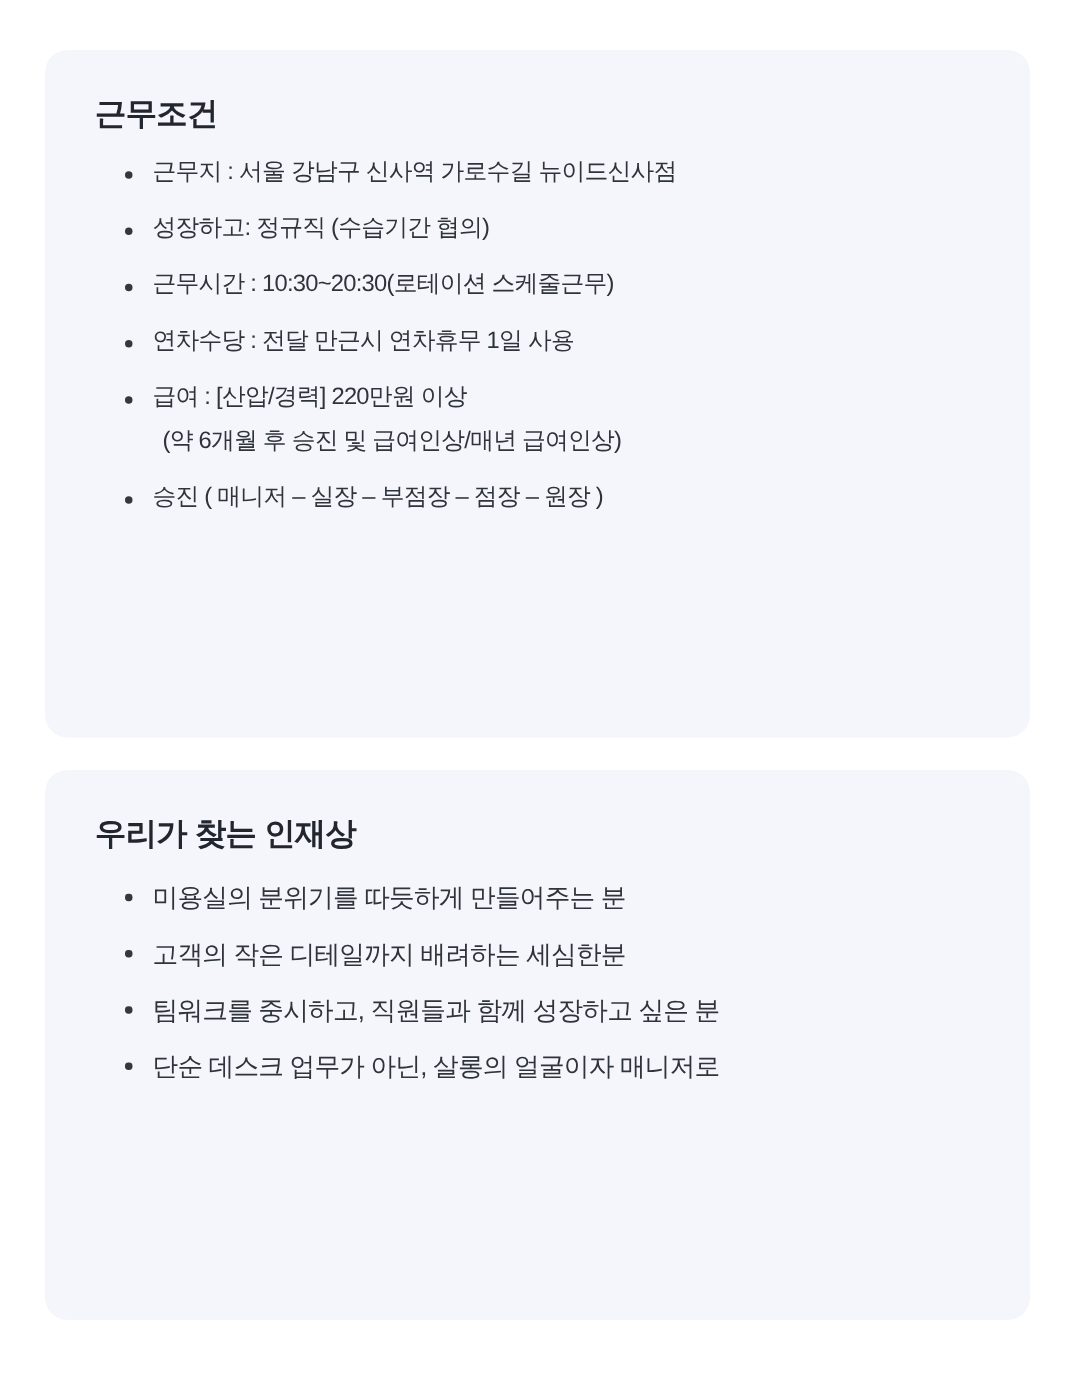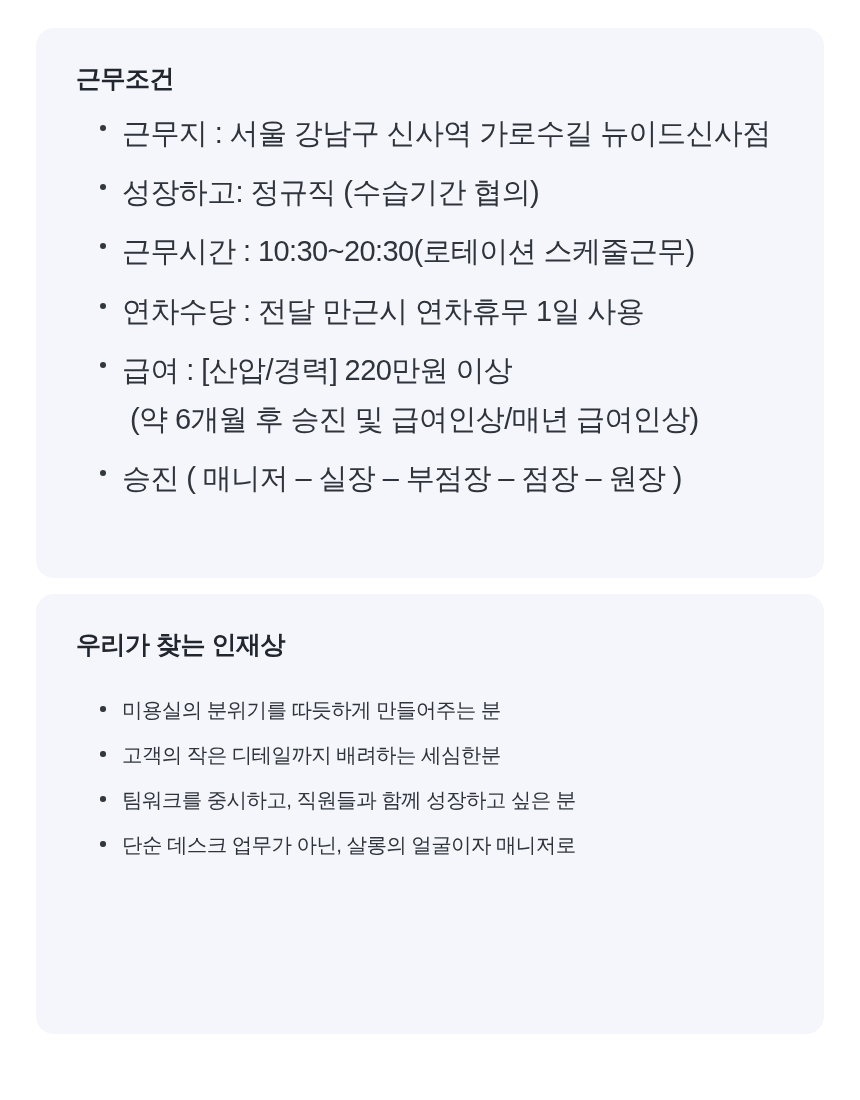--- a/index.html
+++ b/index.html
@@ -12,24 +12,24 @@
     background: #ffffff;
     font-family: "Liberation Sans", "DejaVu Sans", sans-serif;
     color: #2b3038;
     -webkit-font-smoothing: antialiased;
   }
 
   .page {
     width: 860px;
     height: 816px;
     box-sizing: border-box;
-    padding: 28px 36px 0 36px;
+    padding: 40px 36px 0 36px;
     display: flex;
     flex-direction: column;
-    gap: 16px;
+    gap: 26px;
   }
 
   .card {
     background: #f4f6fb;
     border-radius: 18px;
     box-sizing: border-box;
     padding: 34px 30px 30px 30px;
   }
 
   .card-conditions {
@@ -43,34 +43,34 @@
 
   .card-title {
     font-size: 25px;
     font-weight: bold;
     letter-spacing: -0.5px;
     color: #22262e;
     margin: 0 0 18px 10px;
   }
 
   .card-talent .card-title {
-    margin-bottom: 34px;
+    margin-bottom: 21px;
   }
 
   ul.bullet-list {
     list-style: none;
     margin: 0;
     padding: 0 0 0 28px;
   }
 
   ul.bullet-list > li {
     position: relative;
     padding-left: 28px;
     margin-bottom: 18px;
-    font-size: 29px;
+    font-size: 19px;
     line-height: 1.42;
     letter-spacing: -0.6px;
     color: #2f343c;
   }
 
   ul.bullet-list > li:last-child {
     margin-bottom: 16px;
   }
 
   ul.bullet-list > li::before {

